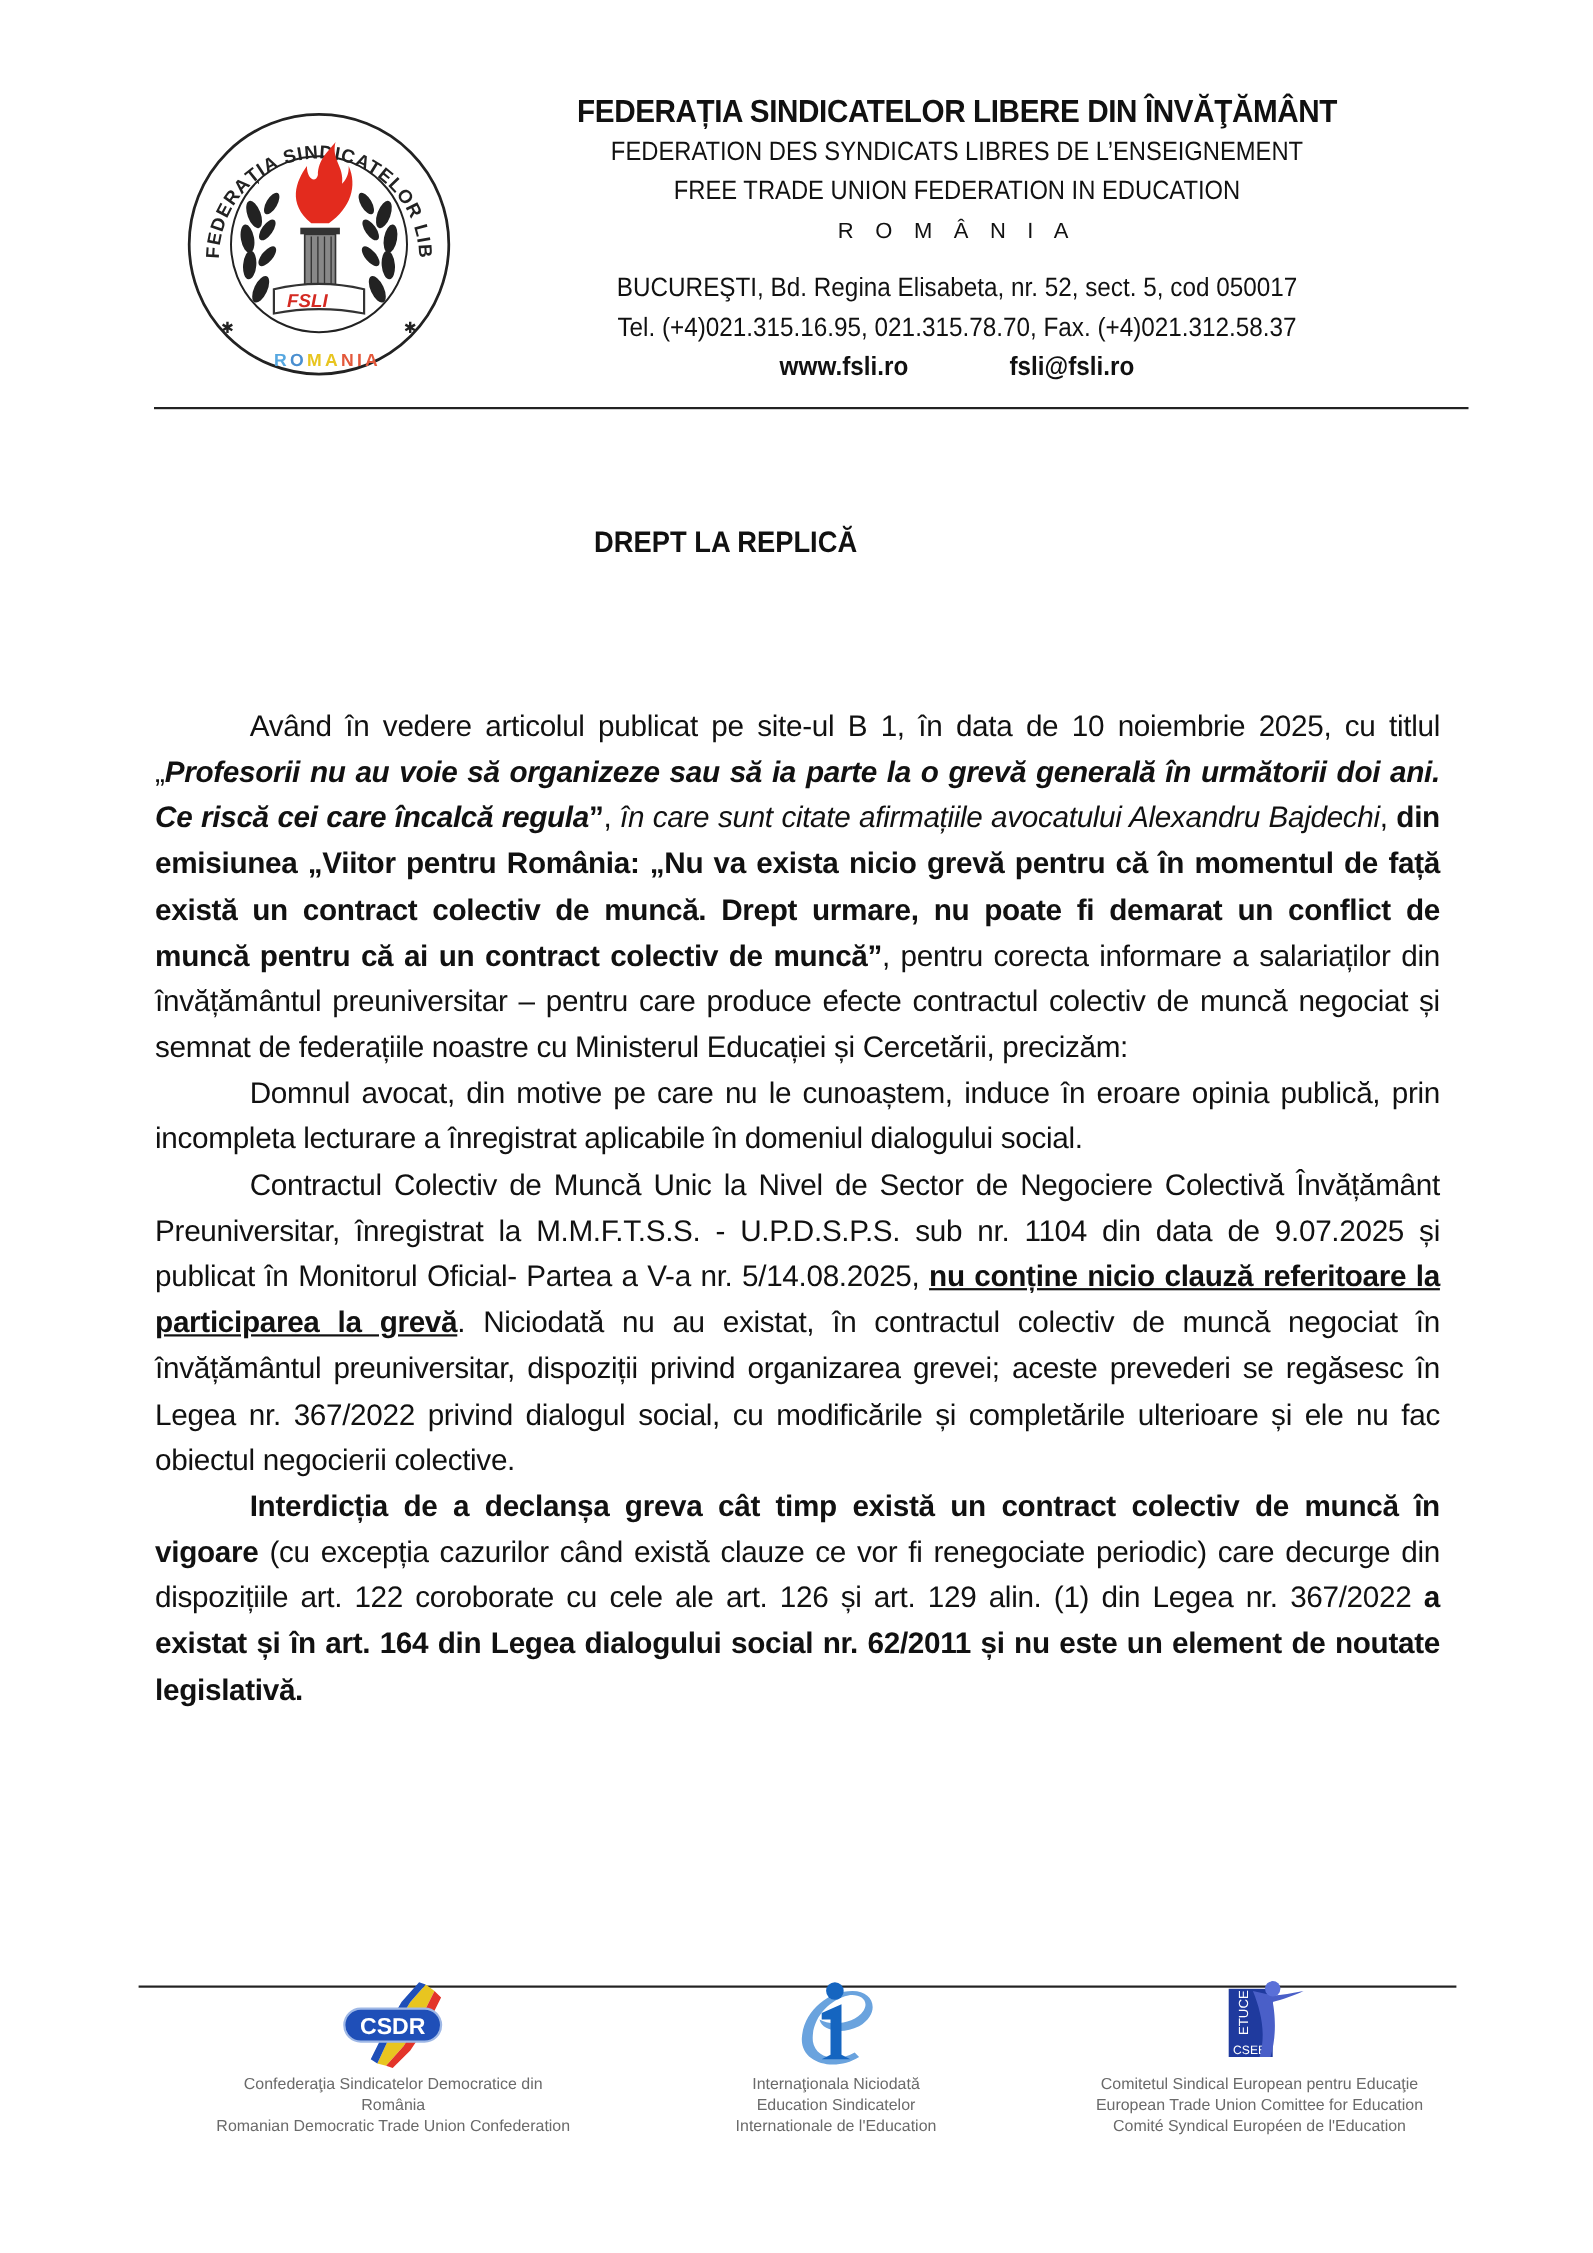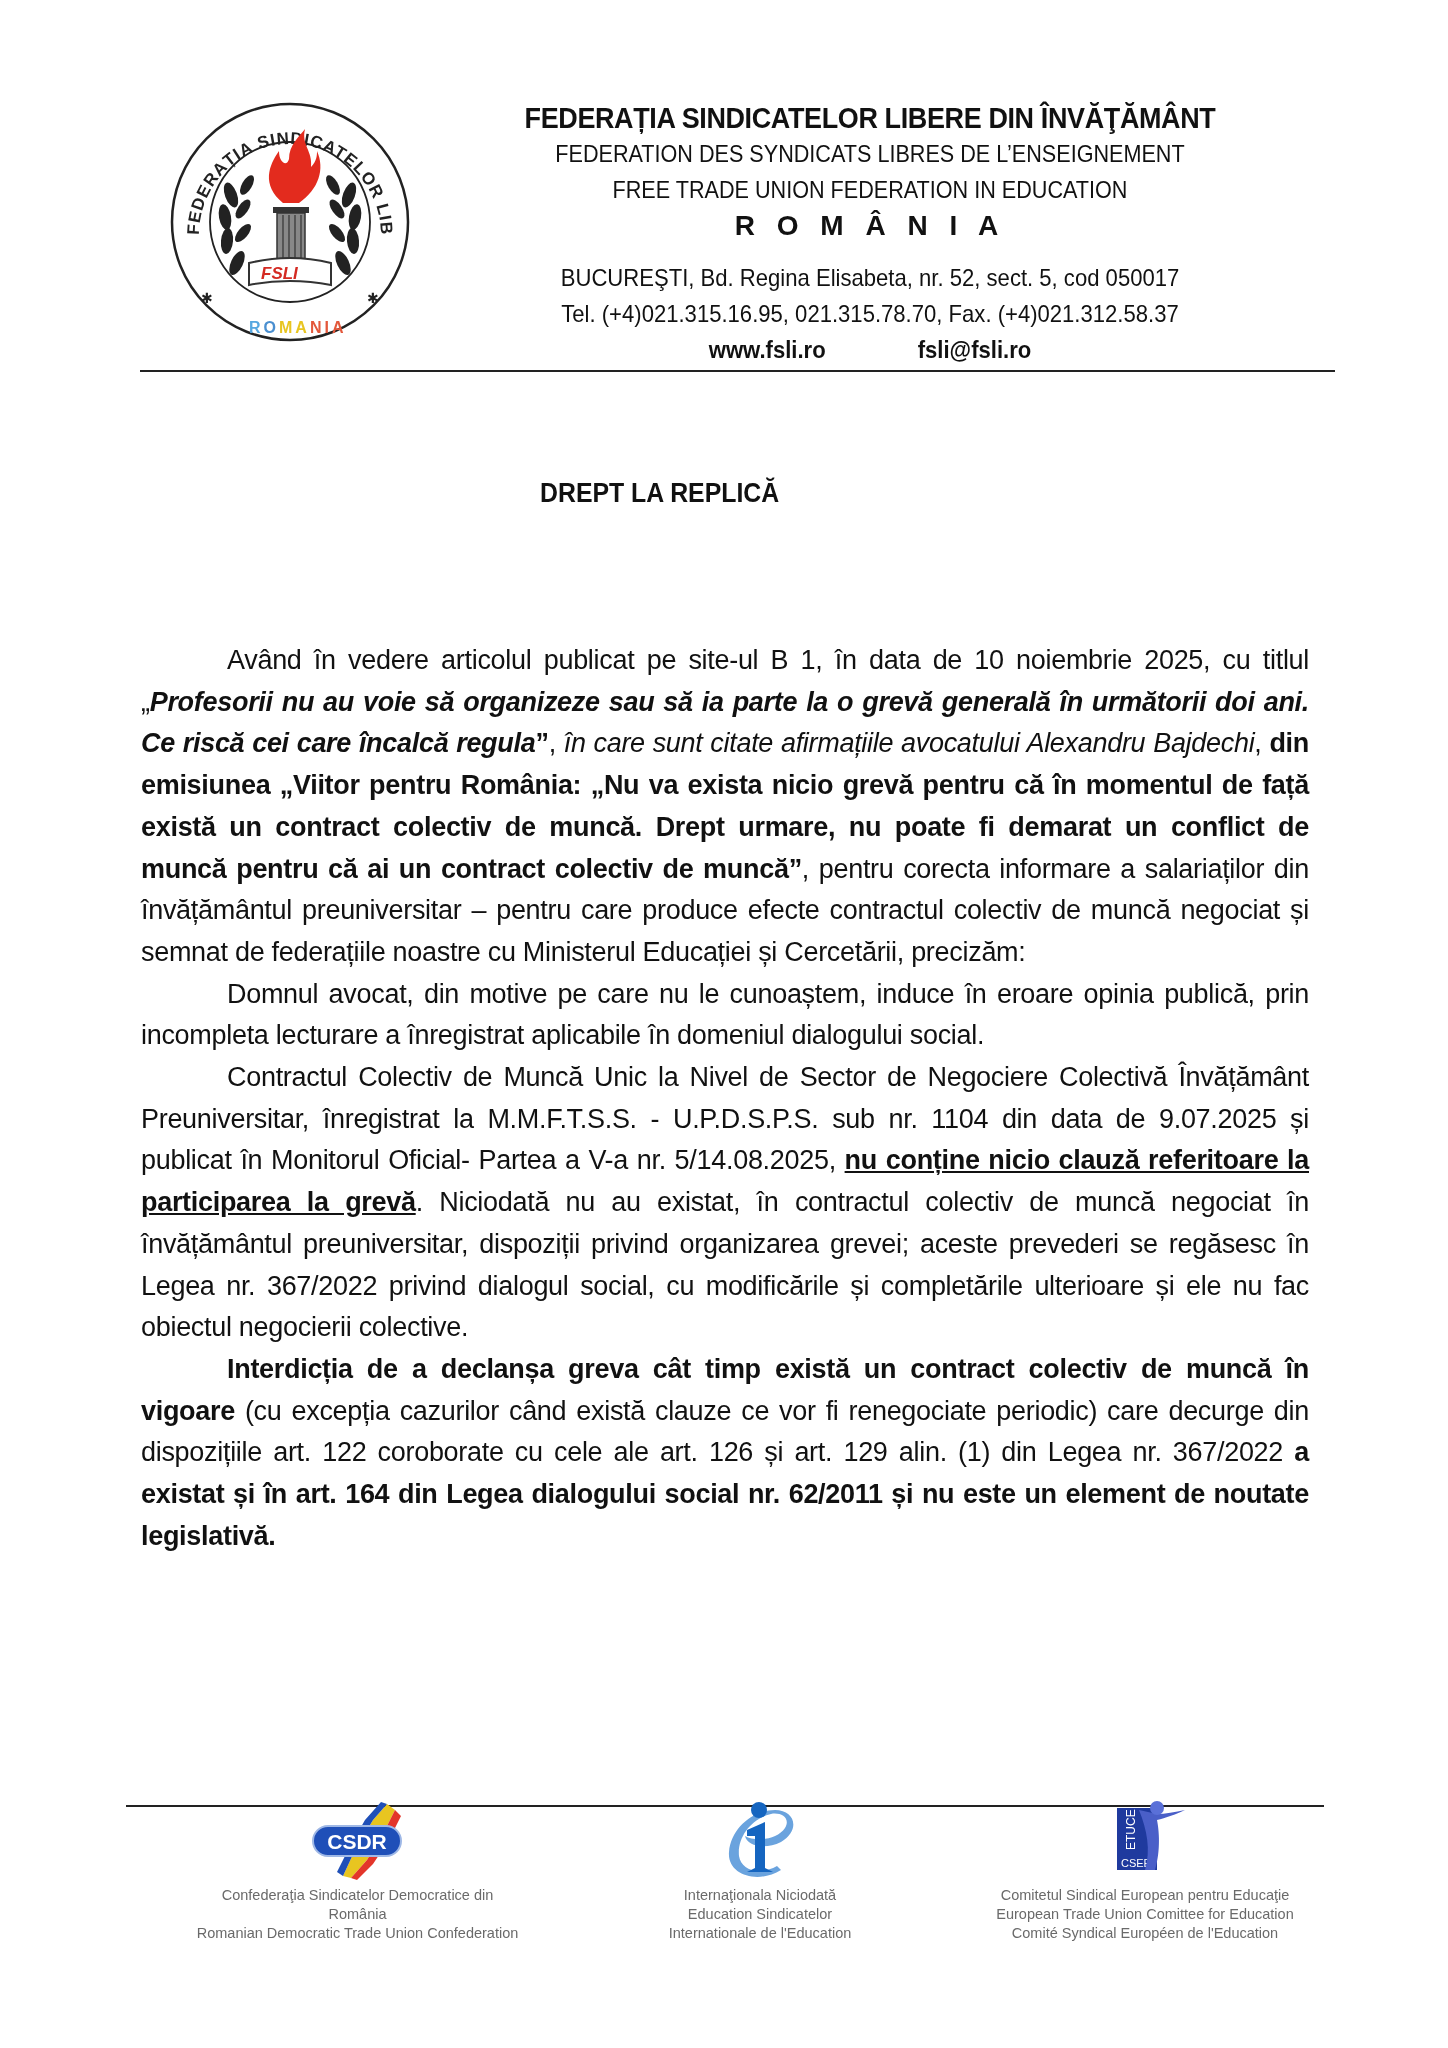--- a/index.html
+++ b/index.html
@@ -1,25 +1,25 @@
 <!DOCTYPE html>
 <html><head>
 <meta charset="utf-8">
 <style>
   html, body { margin: 0; padding: 0; background: #ffffff; }
   body { width: 1448px; height: 2048px; position: relative; overflow: hidden;
          font-family: "Liberation Sans", sans-serif; color: #111; }
 
   
   .logo { position: absolute; left: 165px; top: 85px; width: 250px; height: 275px; }
-  .head-text { position: absolute; left: 470px; top: 100px; width: 800px; text-align: center;
+  .head-text { position: absolute; left: 470px; top: 84px; width: 800px; text-align: center;
                font-family: "Liberation Sans", sans-serif; }
   .h-line1 { font-size: 29px; font-weight: bold; letter-spacing: -0.4px; line-height: 36px; transform: scaleX(0.93); }
   .h-line2, .h-line3 { font-size: 24px; line-height: 36px; transform: scaleX(0.9); }
-  .h-line4 { font-size: 28px; font-weight: bold; letter-spacing: 7px; line-height: 36px; text-align: center; }
+  .h-line4 { font-size: 20px; font-weight: normal; letter-spacing: 7px; line-height: 36px; text-align: center; }
   .h-addr { font-size: 24px; line-height: 36px; transform: scaleX(0.92); }
   .h-addr.first { margin-top: 16px; }
   .h-web { font-size: 24px; font-weight: bold; line-height: 36px; transform: scaleX(0.92); }
   .h-web span { display: inline-block; }
   .h-web .gap { width: 100px; }
   .head-rule { position: absolute; left: 140px; top: 370px; width: 1195px; height: 0;
                border-top: 2px solid #222; }
 
   
   .doc-title { position: absolute; left: 540px; top: 478px; font-size: 27px; font-weight: bold;

